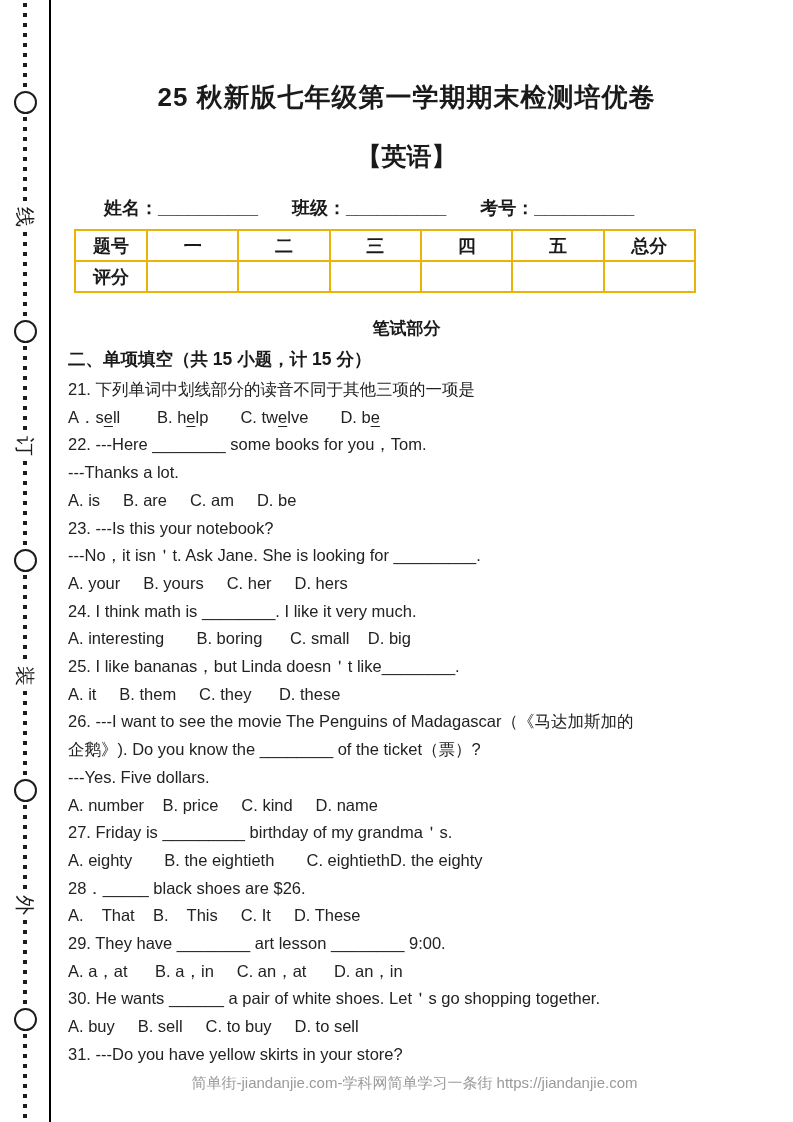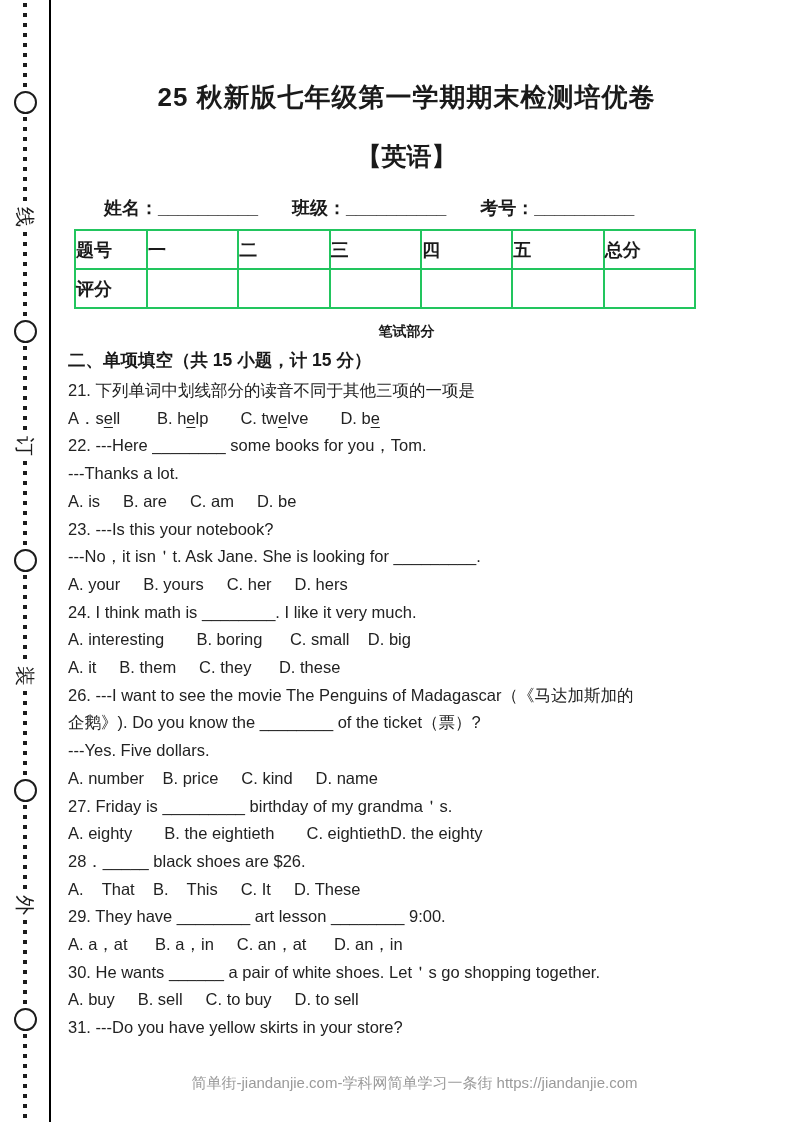--- a/index.html
+++ b/index.html
@@ -55,29 +55,29 @@
     font-size: 18px; font-weight: bold;
   }
   .info-field .fblank { font-weight: bold; letter-spacing: 0; }
 
   table.score {
     margin-top: 9px; margin-left: 6px;
     border-collapse: collapse; table-layout: fixed;
     width: 622px;
   }
   table.score td {
-    border: 2px solid #22c55e;
-    height: 39px; vertical-align: middle;
+    border: 2px solid #eab308;
+    height: 31px; text-align: center; vertical-align: middle;
     font-size: 18px; font-weight: bold;
   }
   table.score td.rowlabel { width: 72px; }
 
   .written-part {
-    margin-top: 14px; text-align: center;
-    font-size: 14px; font-weight: bold;
+    margin-top: 24px; text-align: center;
+    font-size: 17px; font-weight: bold;
   }
   .part-title {
     margin-top: 7px;
     font-size: 17.5px; font-weight: bold;
   }
   .qlines { margin-top: 5px; }
   .qline {
     font-size: 16.5px; line-height: 27.7px;
     white-space: pre-wrap; color: #222;
   }
@@ -157,20 +157,21 @@
       <div class="qline">21. 下列单词中划线部分的读音不同于其他三项的一项是</div>
       <div class="qline"><span>A．s</span><span class="uline">e</span><span>ll        B. h</span><span class="uline">e</span><span>lp       C. tw</span><span class="uline">e</span><span>lve       D. b</span><span class="uline">e</span></div>
       <div class="qline">22. ---Here ________ some books for you，Tom.</div>
       <div class="qline">---Thanks a lot.</div>
       <div class="qline">A. is     B. are     C. am     D. be</div>
       <div class="qline">23. ---Is this your notebook?</div>
       <div class="qline">---No，it isn＇t. Ask Jane. She is looking for _________.</div>
       <div class="qline">A. your     B. yours     C. her     D. hers</div>
       <div class="qline">24. I think math is ________. I like it very much.</div>
       <div class="qline">A. interesting       B. boring      C. small    D. big</div>
+      <div class="qline">25. I like bananas，but Linda doesn＇t like________.</div>
       <div class="qline">A. it     B. them     C. they      D. these</div>
       <div class="qline">26. ---I want to see the movie The Penguins of Madagascar（《马达加斯加的</div>
       <div class="qline">企鹅》). Do you know the ________ of the ticket（票）?</div>
       <div class="qline">---Yes. Five dollars.</div>
       <div class="qline">A. number    B. price     C. kind     D. name</div>
       <div class="qline">27. Friday is _________ birthday of my grandma＇s.</div>
       <div class="qline">A. eighty       B. the eightieth       C. eightiethD. the eighty</div>
       <div class="qline">28．_____ black shoes are $26.</div>
       <div class="qline">A.    That    B.    This     C. It     D. These</div>
       <div class="qline">29. They have ________ art lesson ________ 9:00.</div>

